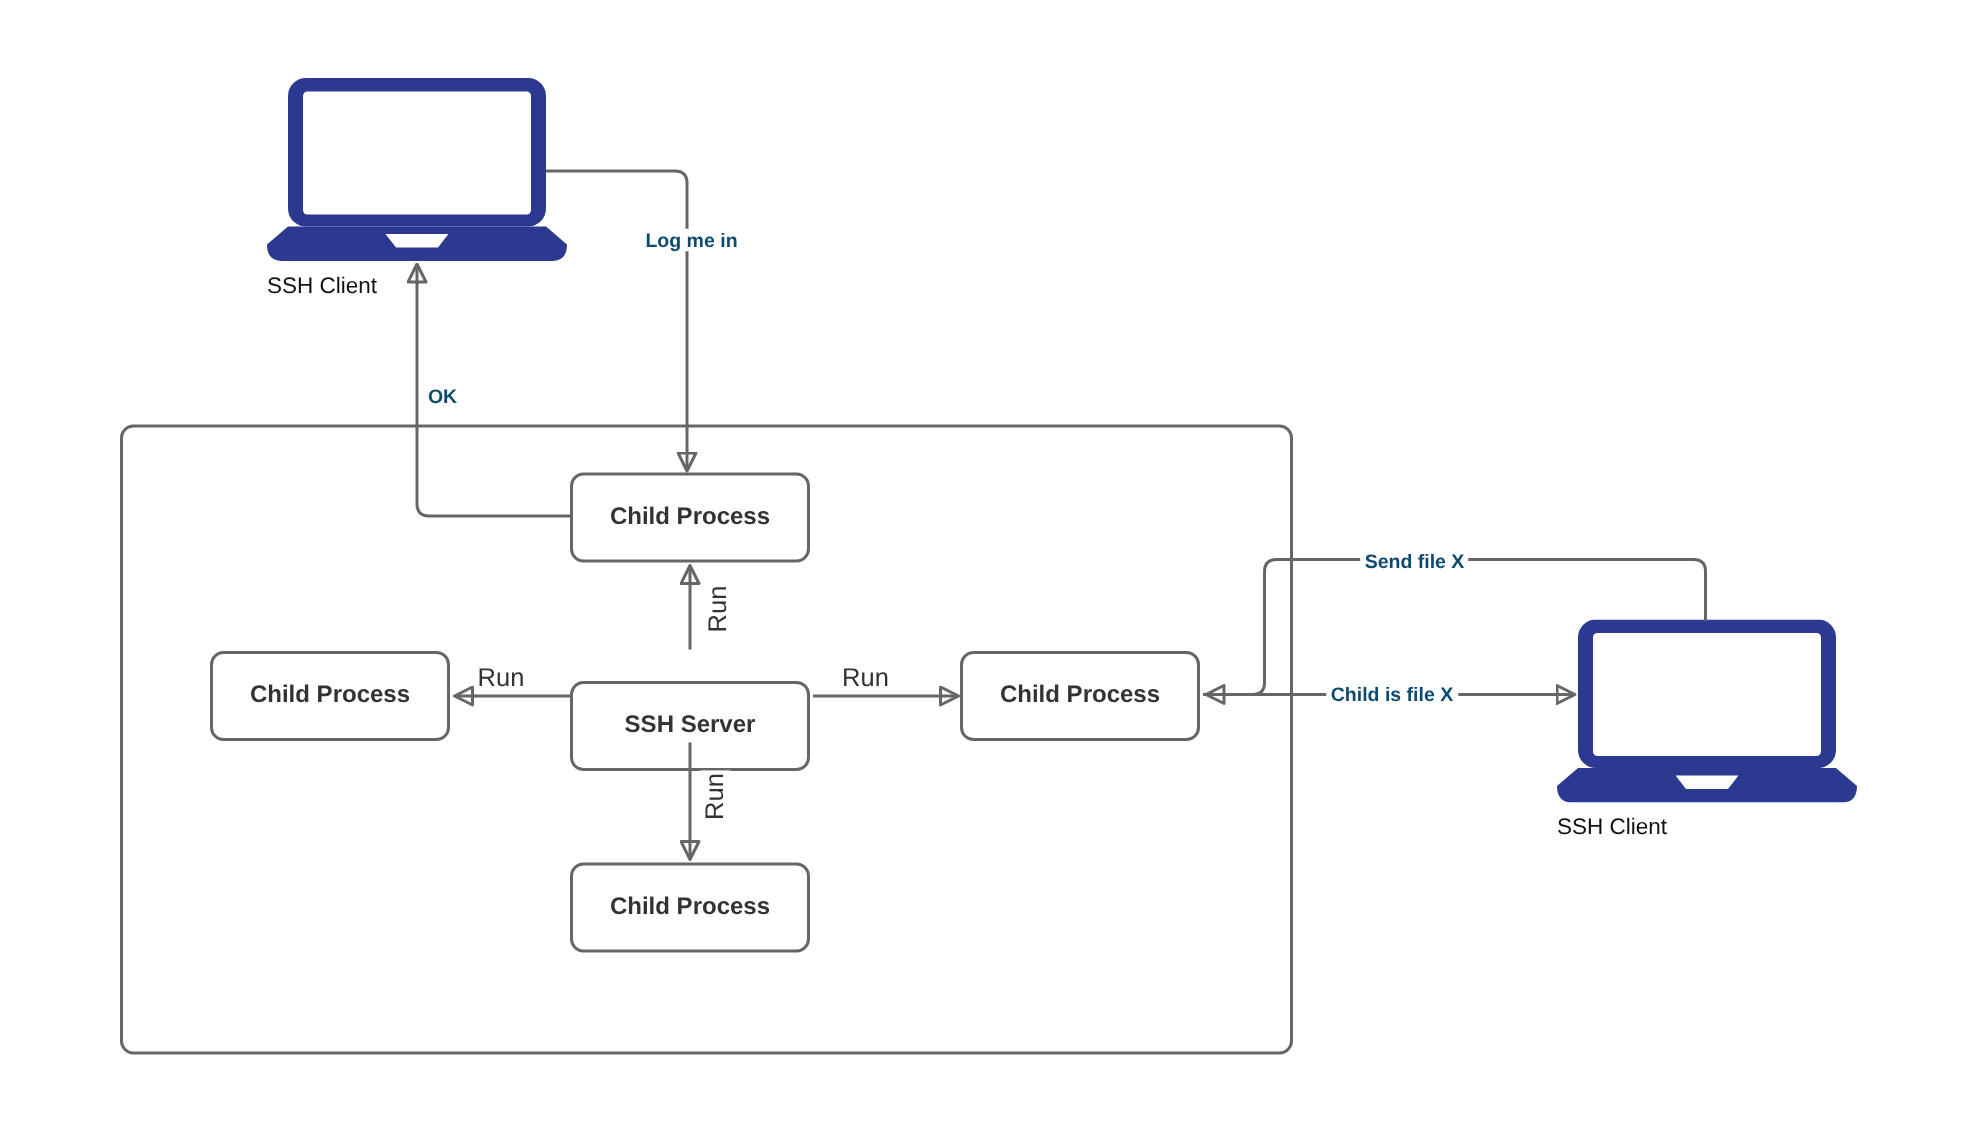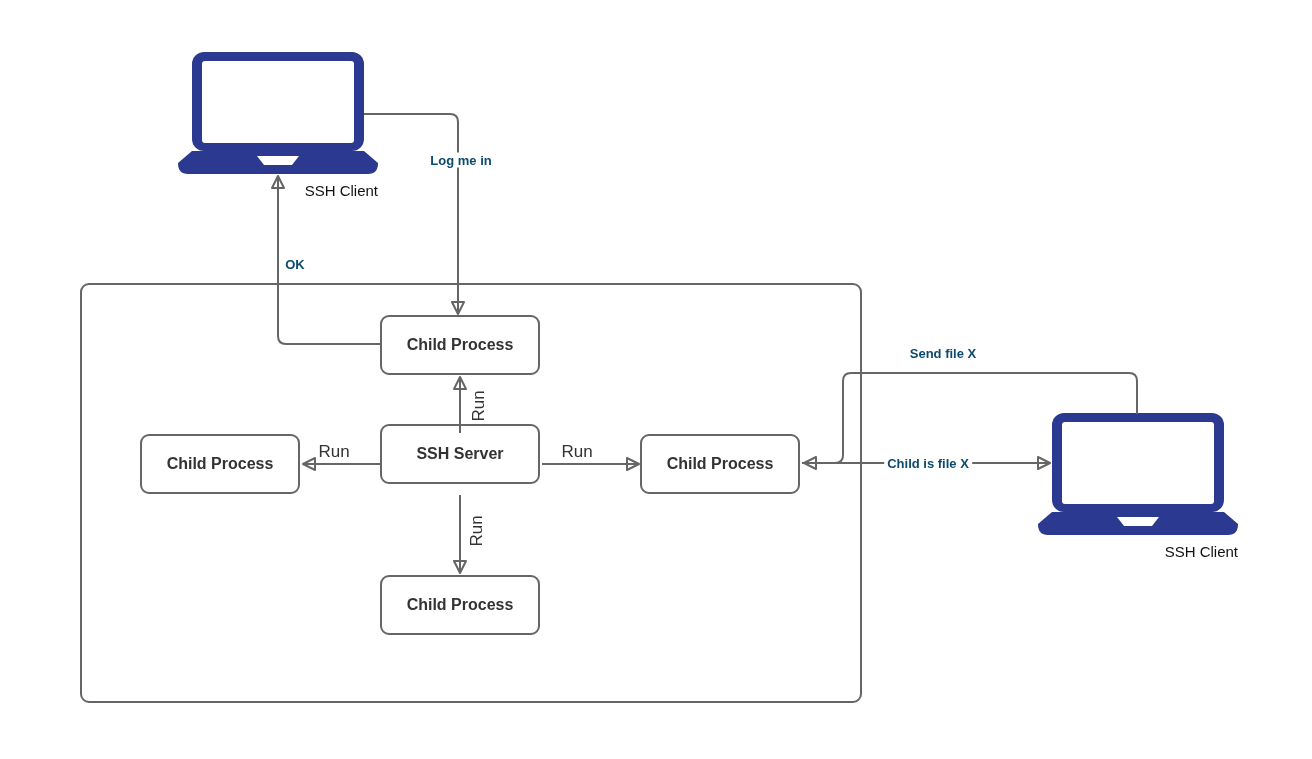--- a/index.html
+++ b/index.html
@@ -30,21 +30,21 @@
   .run-label{
     position:absolute;transform:translate(-50%,-50%);
     background:#ffffff;padding:0 2px;font-size:17px;font-weight:normal;
     color:#333333;z-index:4;white-space:nowrap;
   }
   .run-label.vertical{transform:translate(-50%,-50%) rotate(-90deg);}
 
   .laptop{position:absolute;width:200px;z-index:2;}
   .laptop svg{display:block;width:200px;height:122px;}
   .laptop-label{
-    width:200px;text-align:right;font-size:15px;color:#111111;
+    width:200px;text-align:left;font-size:15px;color:#111111;
     margin-top:8px;white-space:nowrap;
   }
 </style>
 </head>
 <body>
 
 <div class="canvas">
 
   <div class="server-boundary"></div>
 
@@ -59,21 +59,21 @@
     <path d="M380 464 H304" marker-end="url(#arrow)"></path>
     <path d="M542 464 H638" marker-end="url(#arrow)"></path>
     <path d="M460 433 V378" marker-end="url(#arrow)"></path>
     <path d="M460 495 V572" marker-end="url(#arrow)"></path>
     <path d="M1137 414 V381 Q1137 373 1129 373 H851 Q843 373 843 381 V455 Q843 463 835 463 H805" marker-end="url(#arrow)"></path>
     <path d="M802 463 H1049" marker-end="url(#arrow)"></path>
   </svg>
 
   <div class="box" style="left:380px;top:315px">Child Process</div>
   <div class="box" style="left:140px;top:434px">Child Process</div>
-  <div class="box" style="left:380px;top:424px">SSH Server</div>
+  <div class="box" style="left:380px;top:454px">SSH Server</div>
   <div class="box" style="left:640px;top:434px">Child Process</div>
   <div class="box" style="left:380px;top:575px">Child Process</div>
 
   <div class="laptop" style="left:178px;top:52px">
     <svg viewBox="0 0 200 122">
       <rect x="14" y="0" width="172" height="99" rx="12" fill="#2b3990"></rect>
       <rect x="24" y="9" width="152" height="82" rx="3" fill="#ffffff"></rect>
       <path d="M14 99 H186 L200 111 Q200 122 190 122 H10 Q0 122 0 111 Z" fill="#2b3990"></path>
       <path d="M79 104 H121 L114 113 H86 Z" fill="#ffffff"></path>
     </svg>
@@ -89,16 +89,16 @@
     </svg>
     <div class="laptop-label">SSH Client</div>
   </div>
 
   <div class="edge-label" style="left:461px;top:160px">Log me in</div>
   <div class="edge-label" style="left:295px;top:264px">OK</div>
   <div class="run-label" style="left:334px;top:452px">Run</div>
   <div class="run-label" style="left:577px;top:452px">Run</div>
   <div class="run-label vertical" style="left:479px;top:406px">Run</div>
   <div class="run-label vertical" style="left:477px;top:531px">Run</div>
-  <div class="edge-label" style="left:943px;top:353px">Send file X</div>
+  <div class="edge-label" style="left:943px;top:374px">Send file X</div>
   <div class="edge-label" style="left:928px;top:463px">Child is file X</div>
 
 </div>
 
 </body></html>

